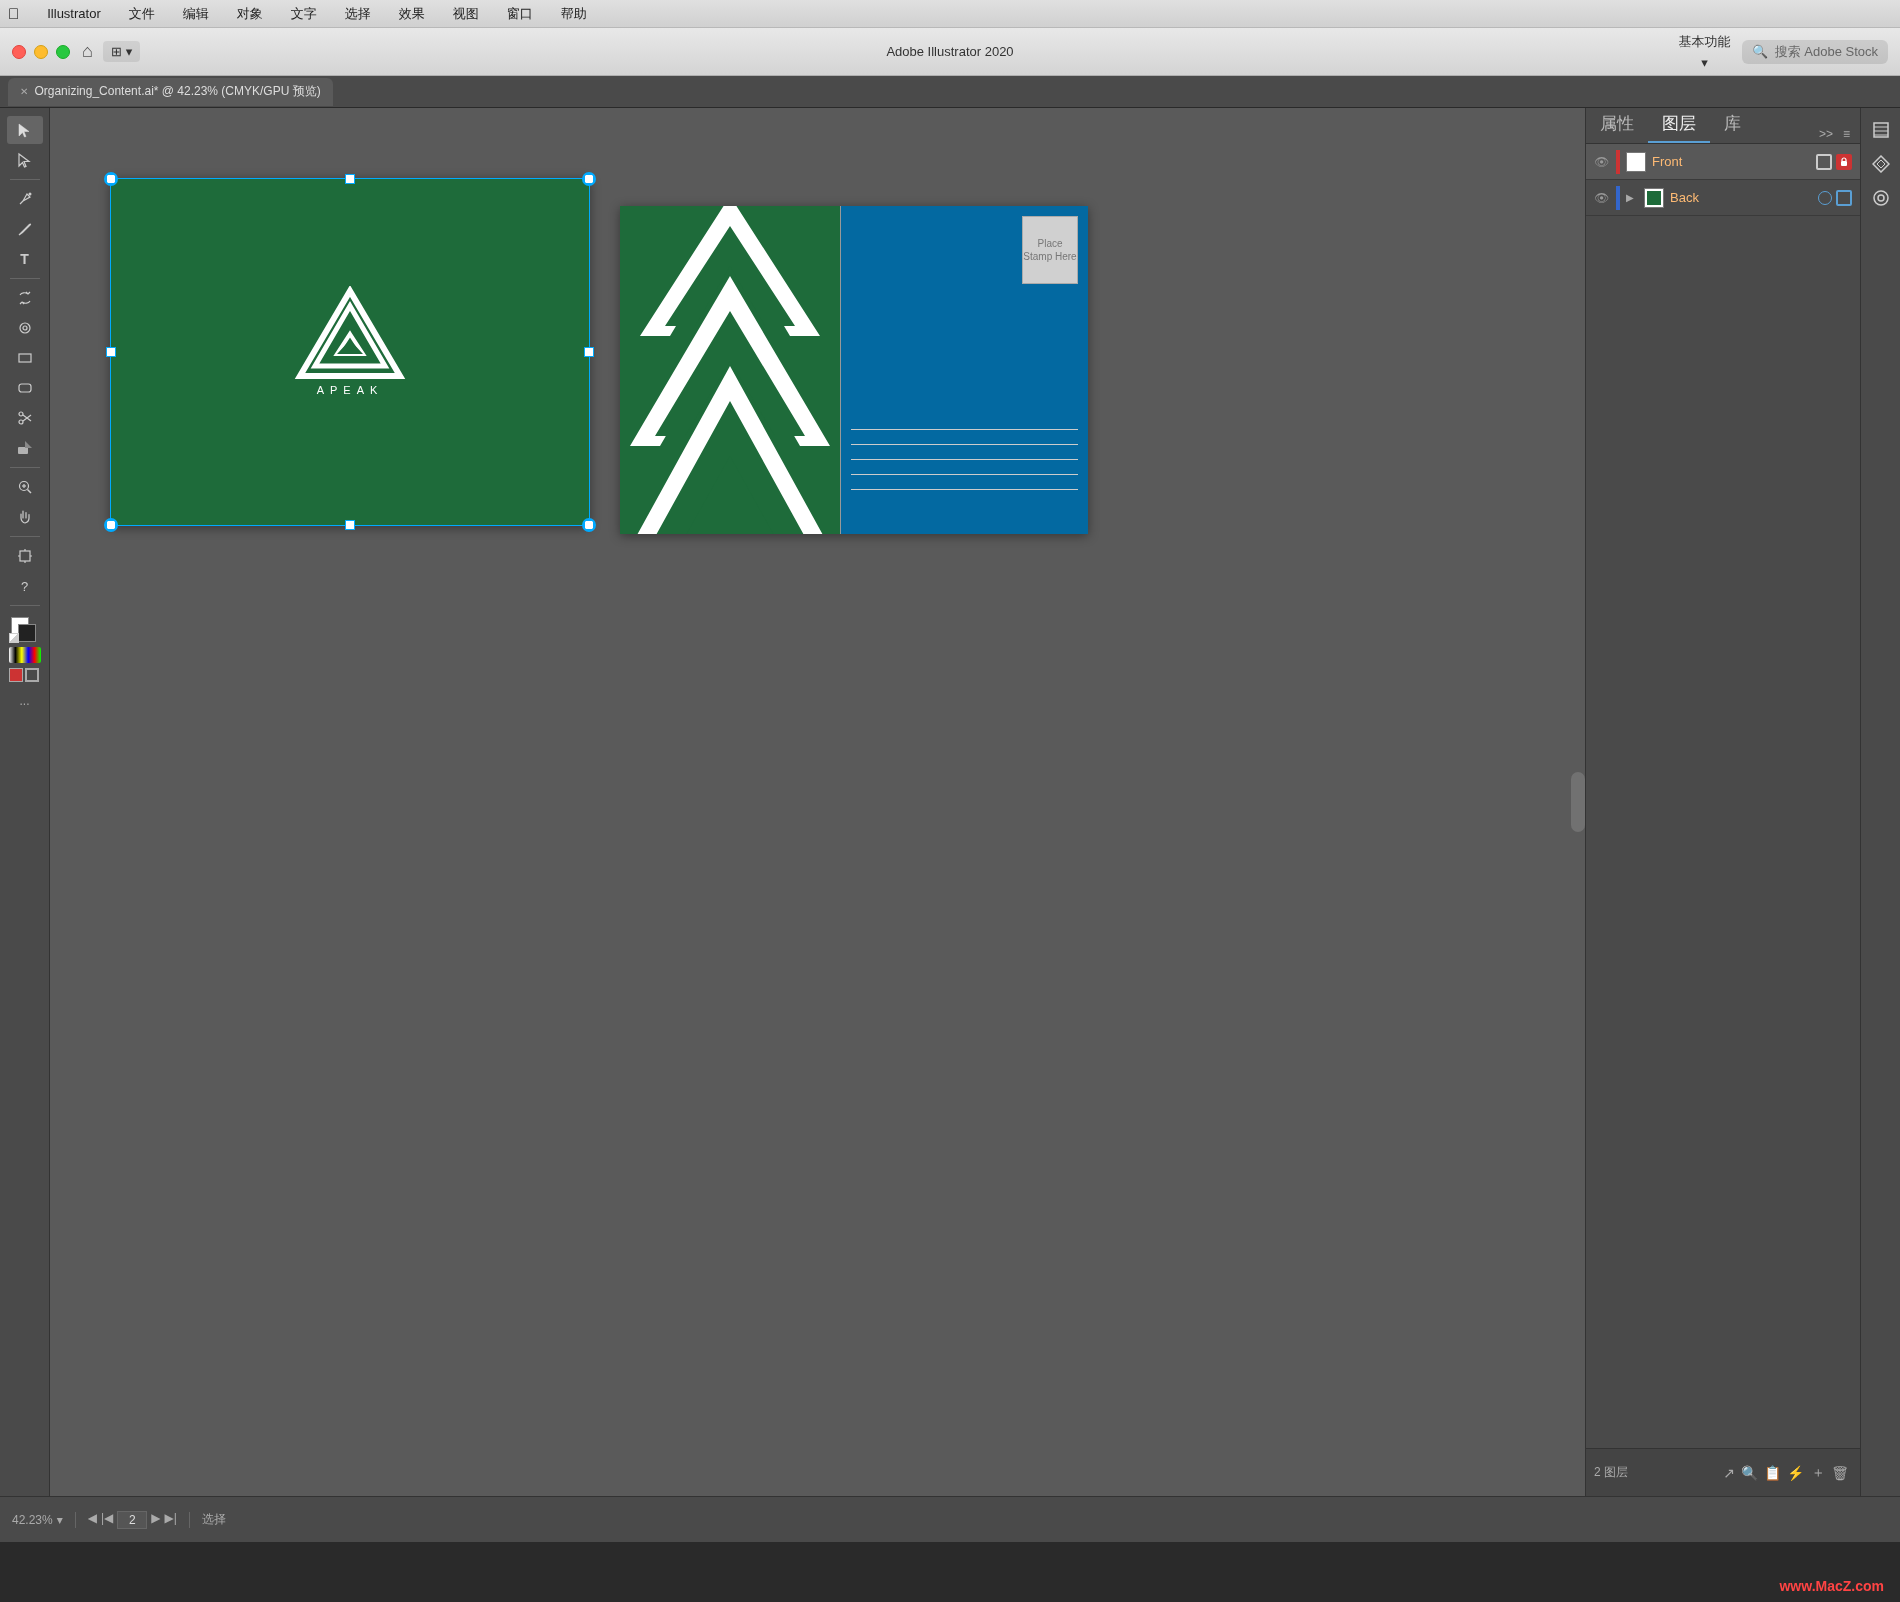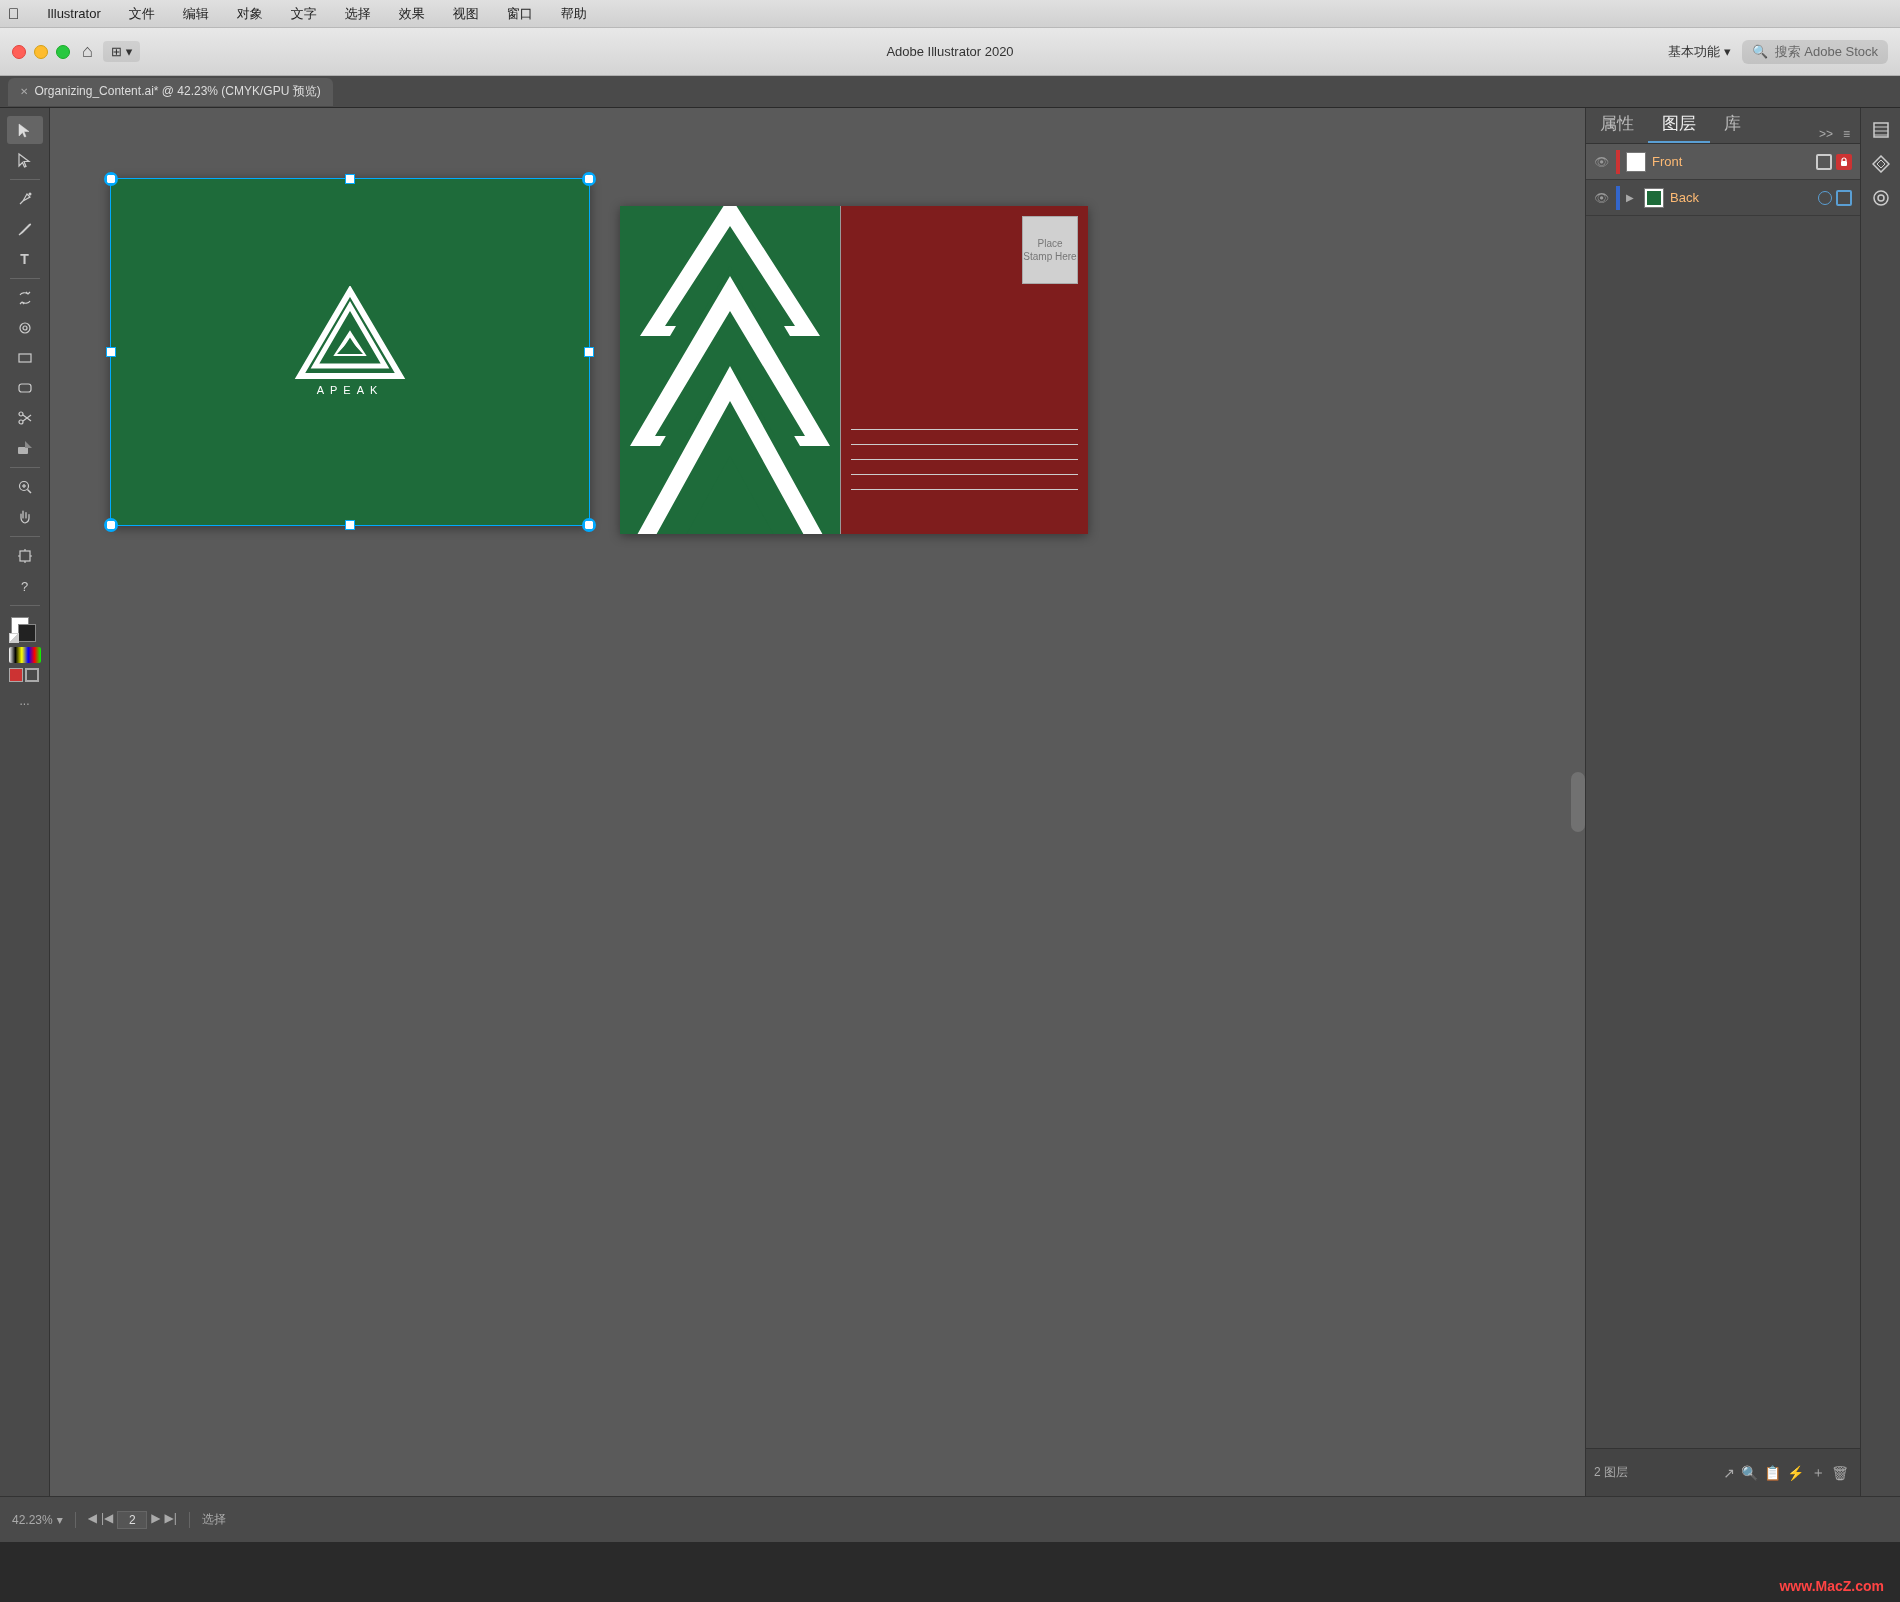--- a/index.html
+++ b/index.html
@@ -14,21 +14,21 @@
     }
     .traffic-lights { display: flex; gap: 8px; align-items: center; margin-right: 12px; }
     .traffic-light { width: 14px; height: 14px; border-radius: 50%; }
     .tl-red { background: #ff5f57; border: 1px solid #e0443e; }
     .tl-yellow { background: #febc2e; border: 1px solid #d4a017; }
     .tl-green { background: #28c840; border: 1px solid #1aab29; }
     .home-icon { font-size: 18px; margin-right: 10px; color: #555; }
     .workspace-btn { display: flex; align-items: center; gap: 4px; font-size: 13px; color: #333; background: rgba(0,0,0,0.08); padding: 3px 8px; border-radius: 4px; margin-right: 8px; cursor: pointer; }
     .titlebar-center { position: absolute; left: 50%; transform: translateX(-50%); font-size: 13px; color: #333; font-weight: 500; }
     .titlebar-right { margin-left: auto; display: flex; align-items: center; gap: 12px; }
-    .workspace-label { font-size: 13px; color: #333; display: flex; align-items: center; gap: 4px; }
+    .workspace-label { font-size: 13px; color: #333; display: flex; align-items: center; gap: 4px; flex-direction: column; }
     .search-box { display: flex; align-items: center; background: rgba(0,0,0,0.1); border-radius: 6px; padding: 3px 10px; gap: 6px; font-size: 13px; color: #666; }
     .menu-bar { width: 100%; height: 28px; background: linear-gradient(to bottom, #e0e0e0, #d0d0d0); display: flex; align-items: center; padding: 0 8px; gap: 16px; border-bottom: 1px solid #b8b8b8; }
     .menu-item { font-size: 13px; color: #222; cursor: pointer; padding: 2px 6px; }
     .apple-logo { font-size: 15px; margin-right: 6px; }
 
     
     .tabbar {
       height: 32px; background: #4a4a4a;
       display: flex; align-items: center; padding: 0 0 0 8px;
       border-bottom: 1px solid #2a2a2a;
@@ -142,21 +142,21 @@
     }
 
     
     .back-card {
       width: 468px; height: 328px;
       background: white; position: relative;
       box-shadow: 0 2px 10px rgba(0,0,0,0.4);
       display: flex; overflow: hidden;
     }
     .back-left { width: 220px; height: 100%; background: #1e6b3a; position: relative; overflow: hidden; }
-    .back-right { flex: 1; background: #7f1d1d; position: relative; padding: 8px; }
+    .back-right { flex: 1; background: #0369a1; position: relative; padding: 8px; }
 
     
     .stamp-box {
       position: absolute; top: 10px; right: 10px;
       width: 56px; height: 68px;
       background: #d0d0d0; border: 1.5px solid #aaa;
       display: flex; align-items: center; justify-content: center;
       text-align: center; font-size: 10px; color: #777; line-height: 1.3;
     }
     

